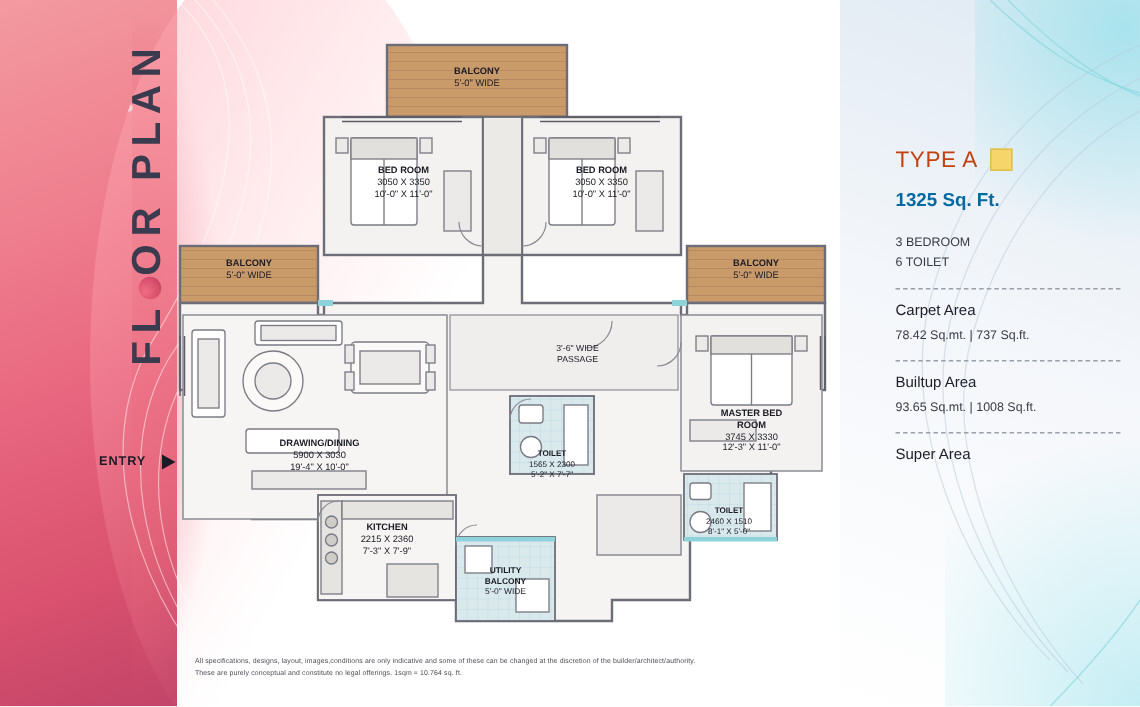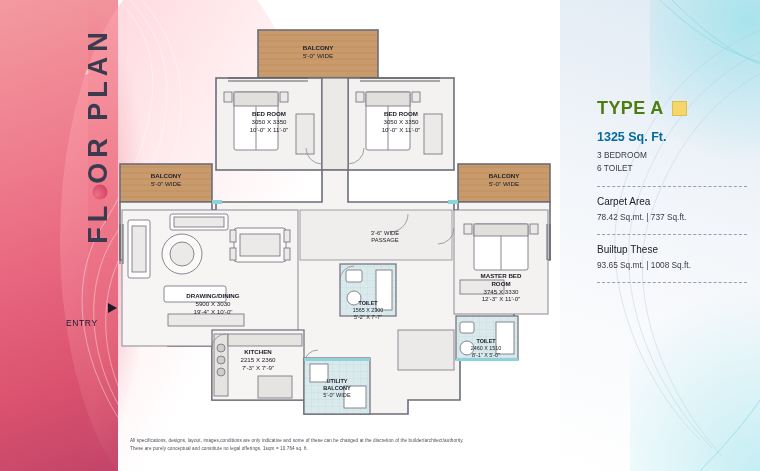--- a/index.html
+++ b/index.html
@@ -72,48 +72,48 @@
     vertical-align: -1px;
   }
 
   
   .plan {
     position:absolute; left:108px; top:14px; width:470px; height:420px;
   }
   .plan svg { display:block; }
 
   .entry-label {
-    position:absolute; left:66px; top:318px;
-    font-size:8.5px; font-weight:normal; color:#1b1b26;
+    position:absolute; left:66px; top:302px;
+    font-size:8.5px; font-weight:bold; color:#1b1b26;
     letter-spacing:0.6px;
   }
   .entry-arrow {
     position:absolute; left:108px; top:303px; width:0;height:0;
     border-left:9px solid #1b1b26;
     border-top:5px solid transparent;
     border-bottom:5px solid transparent;
   }
 
   
   .panel {
     position:absolute; left:597px; top:98px; width:150px;
   }
   .panel .type-row { display:flex; align-items:center; gap:8px; }
   .panel .type-title {
-    font-size:18px; font-weight:bold; color:#4d7c0f; letter-spacing:0.4px;
+    font-size:15px; font-weight:normal; color:#c2410c; letter-spacing:0.4px;
   }
   .panel .type-swatch {
     width:15px;height:15px;background:#f6d66a;border:1px solid #e0be4b;
   }
   .panel .area-big {
     margin-top:11px;
     font-size:12.5px; font-weight:bold; color:#0369a1;
   }
   .panel .sub {
-    margin-top:5px; font-size:8.3px; color:#3a3a46; line-height:1.45;
+    margin-top:15px; font-size:8.3px; color:#3a3a46; line-height:1.45;
   }
   .dashed {
     border-top:1px dashed #9aa0ab;
     margin:12px 0 9px 0;
     height:0;
   }
   .panel .grp-title { font-size:10px; font-weight:normal; color:#20202c; }
   .panel .grp-val { margin-top:5px; font-size:8.3px; color:#3a3a46; }
 
   
@@ -360,24 +360,25 @@
     </div>
     <div class="area-big">1325 Sq. Ft.</div>
     <div class="sub">3 BEDROOM</div>
     <div class="sub" style="margin-top:1px;">6 TOILET</div>
 
     <div class="dashed"></div>
     <div class="grp-title">Carpet Area</div>
     <div class="grp-val">78.42 Sq.mt. | 737 Sq.ft.</div>
 
     <div class="dashed"></div>
-    <div class="grp-title">Builtup These</div>
+    <div class="grp-title">Builtup Area</div>
     <div class="grp-val">93.65 Sq.mt. | 1008 Sq.ft.</div>
 
     <div class="dashed"></div>
+    <div class="grp-title">Super Area</div>
   </div>
 
   <div class="footer">
     <div>All specifications, designs, layout, images,conditions are only indicative and some of these can be changed at the discretion of the builder/architect/authority.</div>
     <div>These are purely conceptual and constitute no legal offerings. 1sqm = 10.764 sq. ft.</div>
   </div>
 
 </div>
 
 </body></html>

